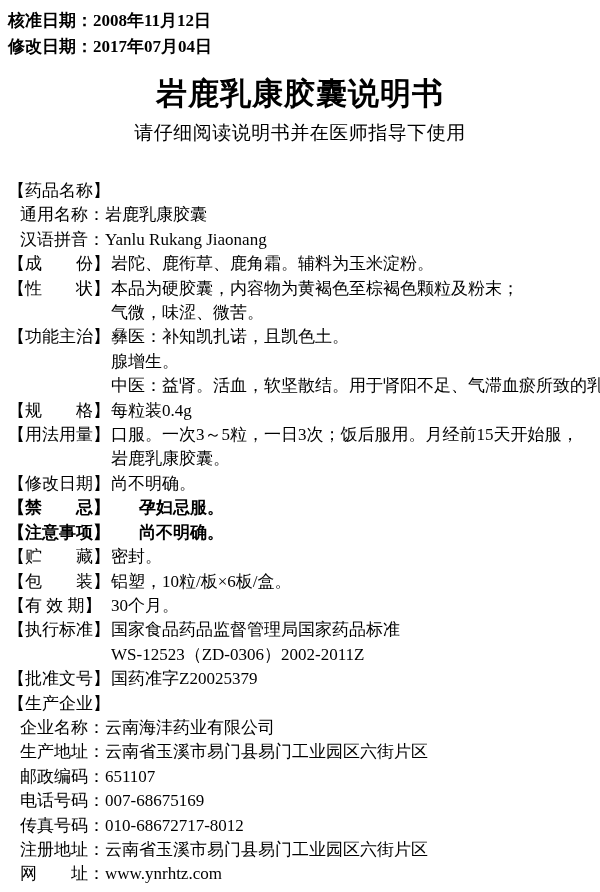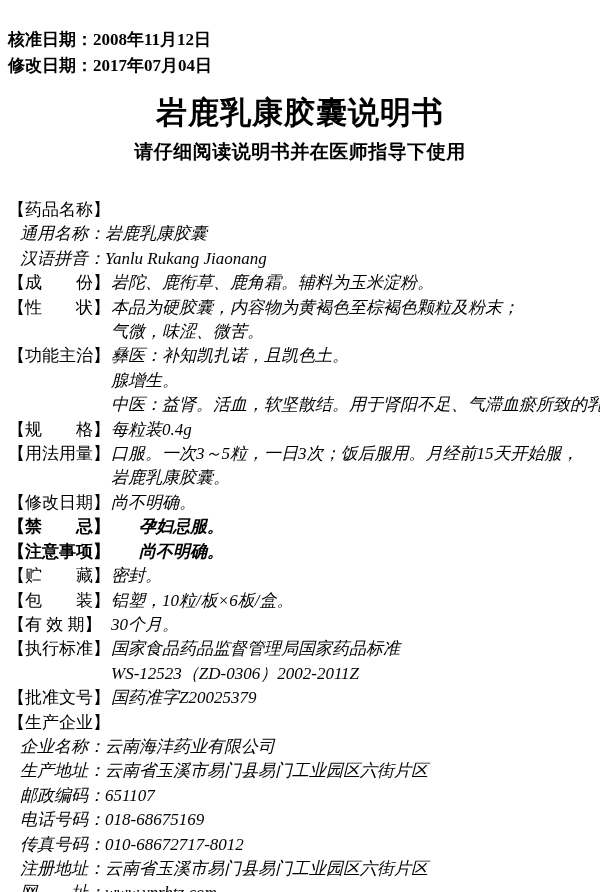--- a/index.html
+++ b/index.html
@@ -1,29 +1,29 @@
 <!DOCTYPE html>
 <html><head>
 <meta charset="utf-8">
 <style>
   html,body{margin:0;padding:0;background:#ffffff;}
   .page{
     width:600px;height:892px;background:#ffffff;color:#000000;
     position:relative;overflow:hidden;
     font-family:"Liberation Serif","DejaVu Serif",serif;
   }
-  .doc-header{padding:8px 4px 0 8px;font-size:17px;line-height:26px;font-weight:bold;margin-top:19px;}
+  .doc-header{padding:8px 4px 0 8px;font-size:17px;line-height:26px;font-weight:bold;}
   .hline span{white-space:pre;}
   .title{margin-top:13px;font-size:31px;font-weight:bold;text-align:center;letter-spacing:1px;}
-  .subtitle{margin-top:5px;font-size:19px;font-weight:bold;text-align:center;letter-spacing:0.5px;}
+  .subtitle{margin-top:5px;font-size:19px;font-weight:normal;text-align:center;letter-spacing:0.5px;}
   .body{margin-top:33px;padding:0 2px 0 8px;font-size:17px;line-height:24.4px;}
   .row{display:flex;}
   .lbl{flex:0 0 103px;white-space:pre;}
   .row.sub .lbl{flex:0 0 12px;}
-  .txt{flex:1;white-space:pre;font-style:italic;}
+  .txt{flex:1;white-space:pre;}
   .row.boldrow{font-weight:bold;font-family:"Liberation Sans","DejaVu Sans",sans-serif;gap:28px;}
 </style>
 </head>
 <body>
 
 <div class="page">
 
   <div class="doc-header">
     <div class="hline">
       <span>核准日期：</span><span>2008年11月12日</span>
@@ -133,21 +133,21 @@
     <div class="row sub">
       <span class="lbl"></span>
         <span class="txt">生产地址：云南省玉溪市易门县易门工业园区六街片区</span>
     </div>
     <div class="row sub">
       <span class="lbl"></span>
         <span class="txt">邮政编码：651107</span>
     </div>
     <div class="row sub">
       <span class="lbl"></span>
-        <span class="txt">电话号码：018-68675169</span>
+        <span class="txt">电话号码：007-68675169</span>
     </div>
     <div class="row sub">
       <span class="lbl"></span>
         <span class="txt">传真号码：010-68672717-8012</span>
     </div>
     <div class="row sub">
       <span class="lbl"></span>
         <span class="txt">注册地址：云南省玉溪市易门县易门工业园区六街片区</span>
     </div>
     <div class="row sub">

